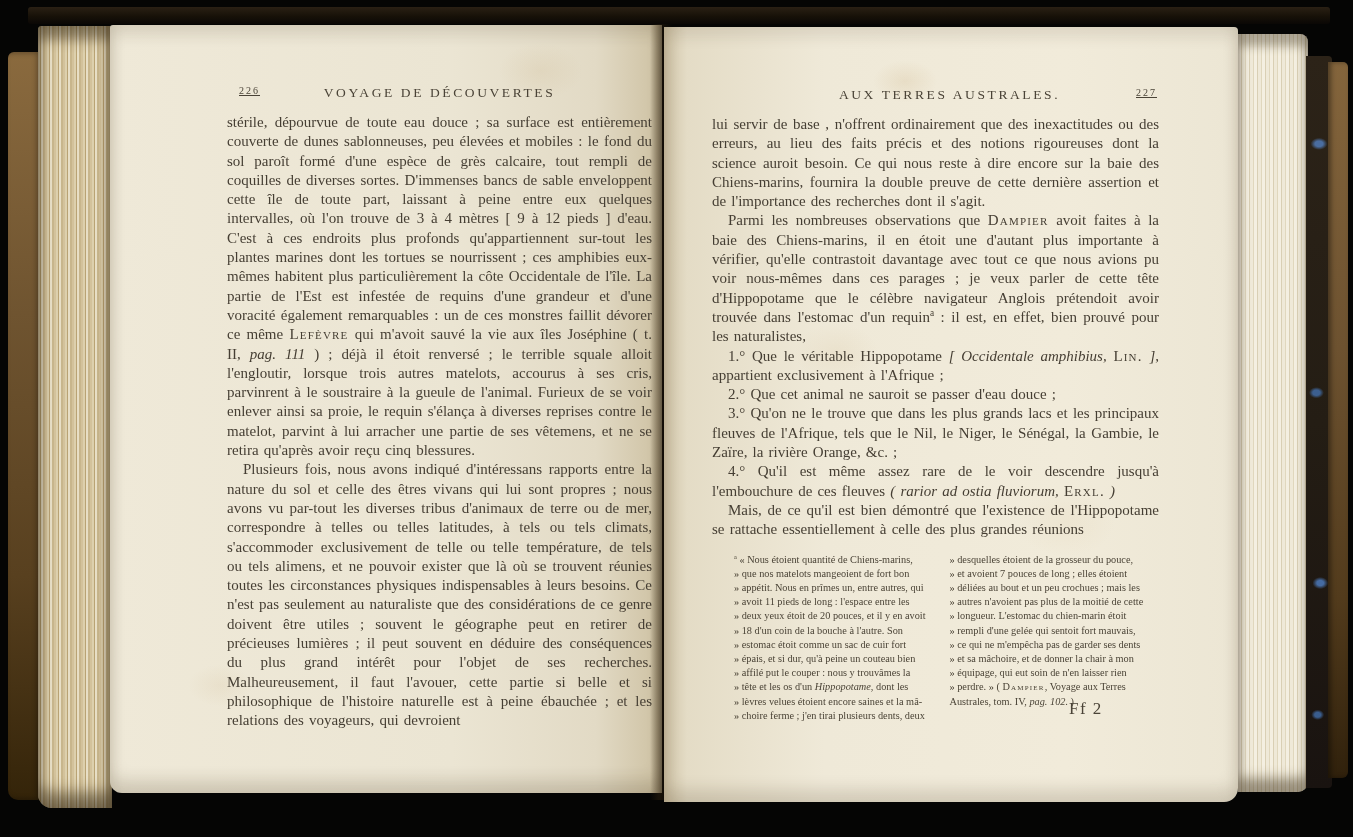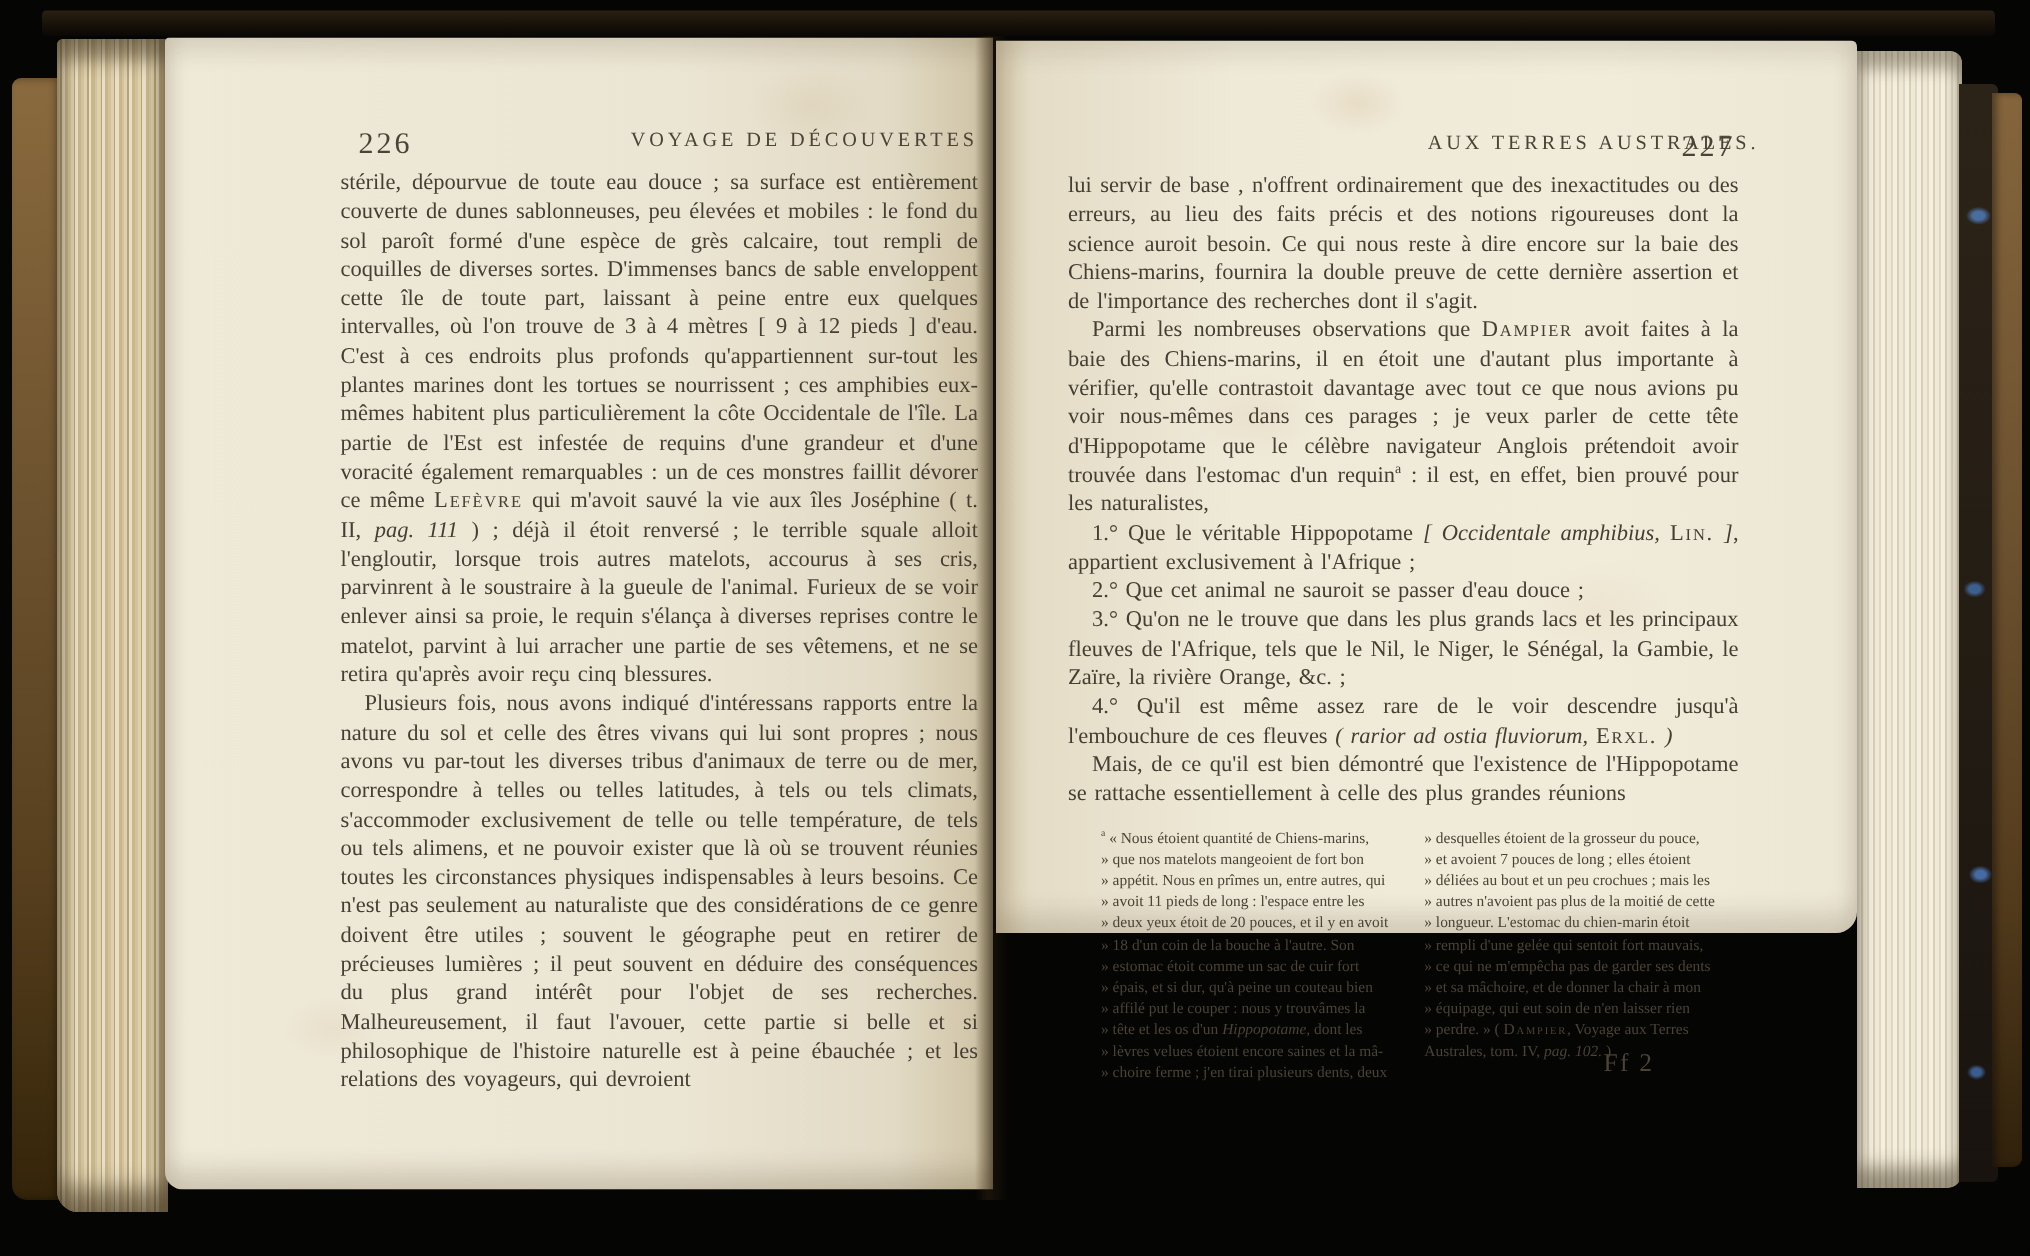--- a/index.html
+++ b/index.html
@@ -33,38 +33,38 @@
     border-radius:0 5px 6px 0;box-shadow:inset 3px 0 5px rgba(0,0,0,.4);}
   
   .page{position:absolute;color:#453e33;}
   .page-left{left:110px;top:25px;width:552px;height:768px;
     background:
       radial-gradient(60px 40px at 78% 6%, rgba(188,156,104,.12), transparent 70%),
       radial-gradient(46px 30px at 20% 86%, rgba(188,156,104,.10), transparent 70%),
       linear-gradient(90deg,#efe9d8 0%,#ebe5d3 62%,#e2dac5 88%,#cfc3a5 99%);
     border-radius:3px 0 0 12px;
     box-shadow:inset 0 10px 14px rgba(60,44,18,.12), inset 0 -12px 16px rgba(60,44,18,.18);}
-  .page-right{left:664px;top:27px;width:574px;height:595px;
+  .page-right{left:664px;top:27px;width:574px;height:775px;
     background:
       radial-gradient(46px 30px at 42% 7%, rgba(190,156,100,.16), transparent 70%),
       radial-gradient(60px 42px at 30% 42%, rgba(190,156,100,.10), transparent 70%),
       radial-gradient(70px 48px at 70% 64%, rgba(190,156,100,.08), transparent 70%),
       linear-gradient(90deg,#cfc3a6 0%,#e4dcc6 4%,#efe9d8 28%,#f1ebda 70%,#ece6d4 100%);
     border-radius:0 4px 14px 0;
     box-shadow:inset 0 10px 14px rgba(60,44,18,.10), inset 0 -12px 16px rgba(60,44,18,.16);}
   .gutter{position:absolute;left:650px;top:24px;width:22px;height:776px;
     background:linear-gradient(90deg,rgba(50,36,16,0) 0%,rgba(50,36,16,.45) 40%,rgba(30,20,8,.6) 58%,rgba(50,36,16,.18) 78%,rgba(50,36,16,0) 100%);}
   
   .text-block{position:absolute;top:60px;}
   .tb-left{left:117px;width:425px;}
   .tb-right{left:48px;width:447px;}
   .page-header{position:relative;height:22px;margin-bottom:6px;font-size:13.5px;letter-spacing:2.6px;color:#4a4337;}
-  .running-title{display:block;text-align:right;}
+  .running-title{display:block;text-align:center;}
   .tb-right .running-title{position:relative;left:14px;}
-  .page-num{position:absolute;top:0;font-size:20px;letter-spacing:2px;}
+  .page-num{position:absolute;top:0;font-size:10px;letter-spacing:2px;text-decoration:underline;}
   .num-left{left:12px;}
   .num-right{right:2px;}
   .body-text p.para{margin:0;text-align:justify;font-size:15px;line-height:19.3px;word-spacing:1.4px;}
   .body-text p.indent{text-indent:16px;}
   .st-i{font-style:italic;}
   .st-sc{font-variant:small-caps;letter-spacing:1.2px;}
   .st-sup{vertical-align:super;font-size:.62em;line-height:0;}
   
   .footnote{display:flex;gap:6px;padding-left:22px;margin-top:13px;}
   .fn-col{width:210px;}

